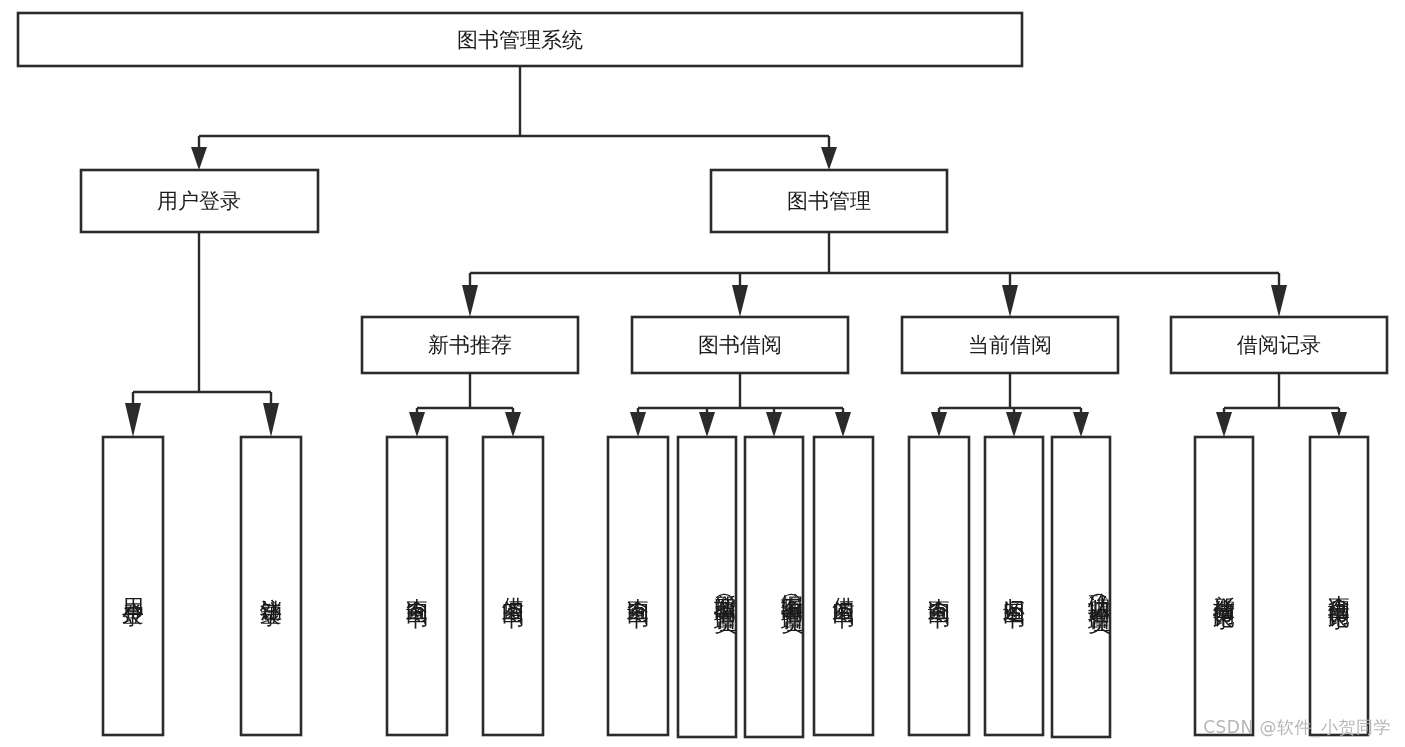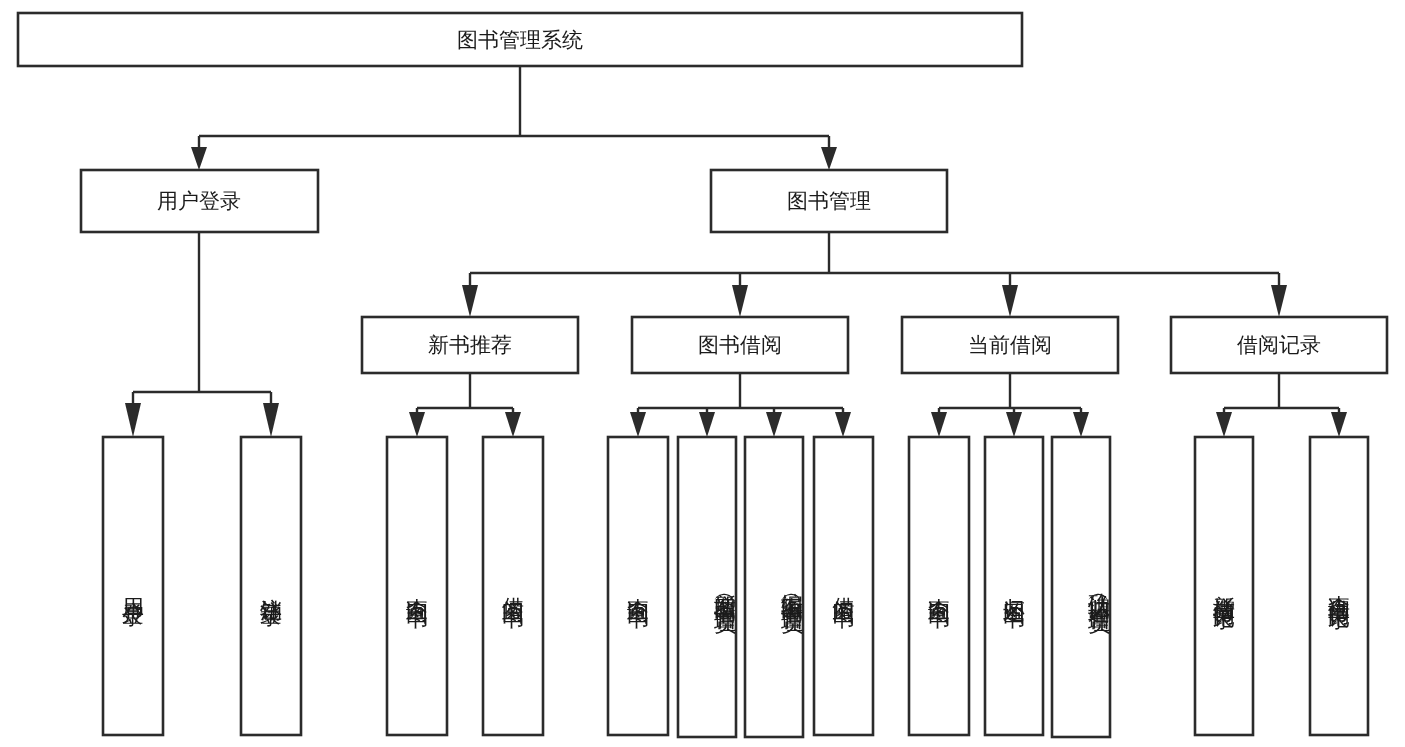--- a/index.html
+++ b/index.html
@@ -246,14 +246,15 @@
   <div class="vlabel" style="left:745px; top:443px; width:58px; height:290px; display:flex; align-items:flex-start; justify-content:center;">编辑图书（管理员）</div>
   <div class="vlabel" style="left:814px; top:437px; width:59px; height:298px; display:flex; align-items:center; justify-content:center;">借阅图书</div>
 
   <div class="vlabel" style="left:909px; top:437px; width:60px; height:298px; display:flex; align-items:center; justify-content:center;">查询图书</div>
   <div class="vlabel" style="left:985px; top:437px; width:58px; height:298px; display:flex; align-items:center; justify-content:center;">归还图书</div>
   <div class="vlabel" style="left:1052px; top:443px; width:58px; height:290px; display:flex; align-items:flex-start; justify-content:center;">确认归还（管理员）</div>
 
   <div class="vlabel" style="left:1195px; top:437px; width:58px; height:298px; display:flex; align-items:center; justify-content:center;">新增借阅记录</div>
   <div class="vlabel" style="left:1310px; top:437px; width:58px; height:298px; display:flex; align-items:center; justify-content:center;">查询借阅记录</div>
 
+  <div class="watermark">CSDN @软件_小贺同学</div>
 
 </div>
 
 </body></html>

